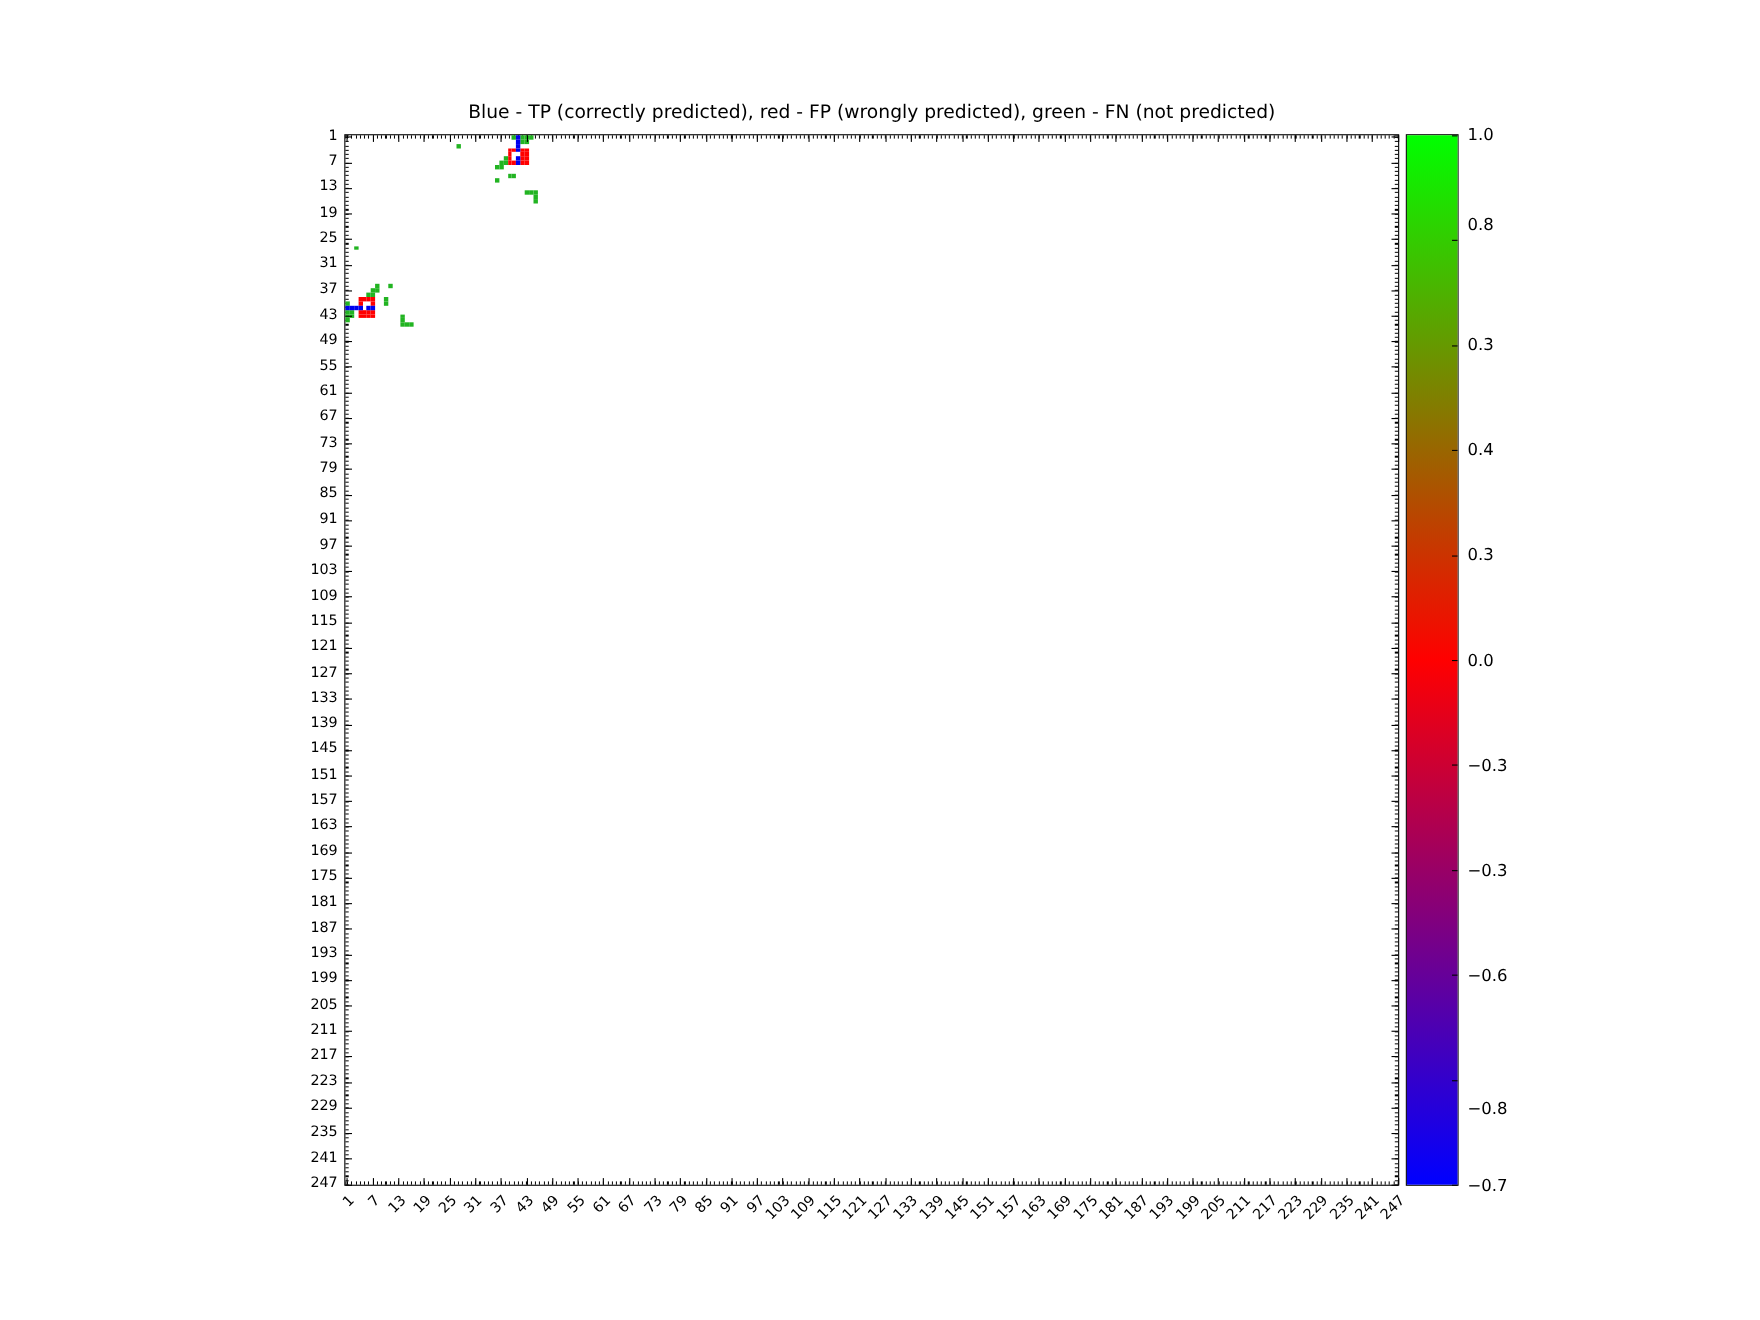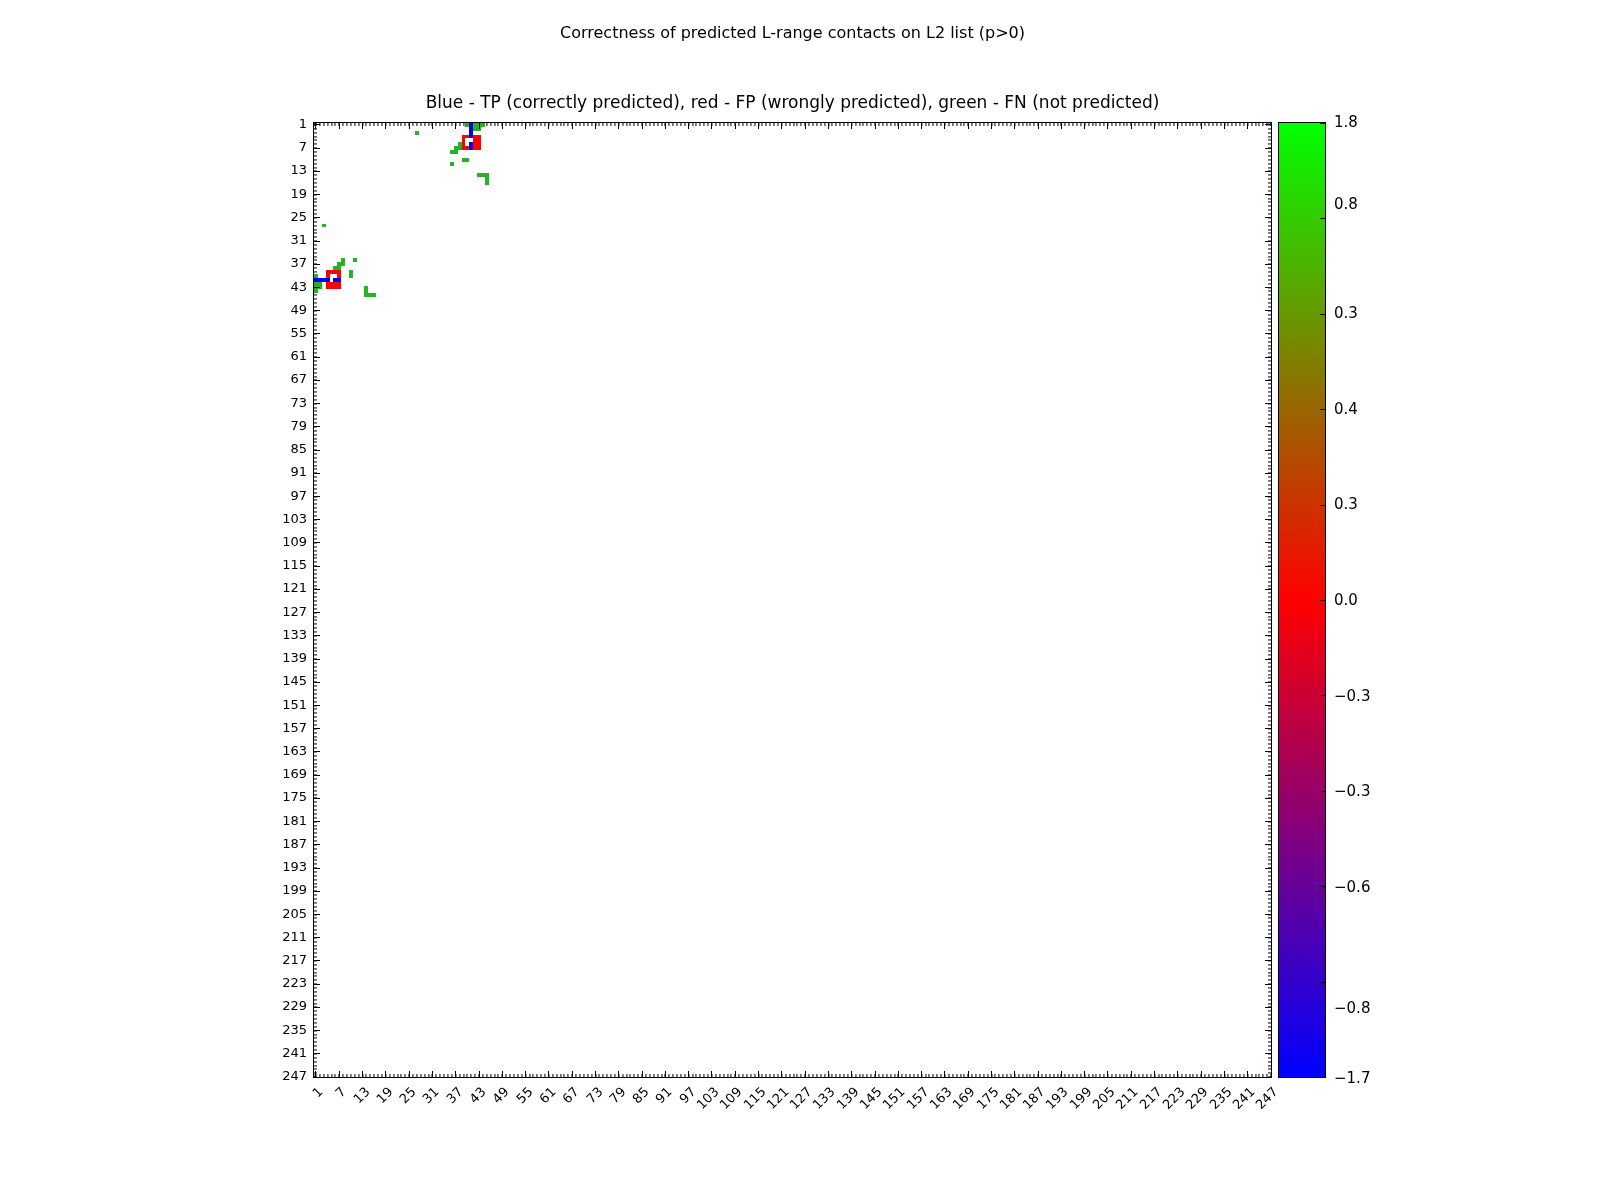--- a/index.html
+++ b/index.html
@@ -49,21 +49,20 @@
   .cbgrad{position:absolute;left:0;top:0;width:100%;height:100%;}
   .cbtick{position:absolute;height:1px;width:5px;background:#000;}
   .cblab{
     position:absolute;left:1334px;width:60px;font-size:15px;line-height:18px;text-align:left;
   }
 </style>
 </head>
 <body>
 
 <div class="suptitle">
-  <div>Correctness of predicted L-range contacts on L2 list (p&gt;0)</div>
 </div>
 
 <div class="axes-title">Blue - TP (correctly predicted), red - FP (wrongly predicted), green - FN (not predicted)</div>
 
 <div id="plot">
   <div class="tickstrip ts-top"></div>
   <div class="tickstrip ts-bottom"></div>
   <div class="tickstrip ts-left"></div>
   <div class="tickstrip ts-right"></div>
   <div id="cells">
@@ -417,24 +416,24 @@
       <div class="cbtick" style="right:0;top:381.6px"></div>
       <div class="cbtick" style="right:0;top:477.0px"></div>
       <div class="cbtick" style="right:0;top:572.4px"></div>
       <div class="cbtick" style="right:0;top:667.8px"></div>
       <div class="cbtick" style="right:0;top:763.2px"></div>
       <div class="cbtick" style="right:0;top:858.6px"></div>
       <div class="cbtick" style="right:0;top:954.0px"></div>
     </div>
 </div>
 <div id="cblabels">
-    <div class="cblab" style="top:113.0px">1.8</div>
+    <div class="cblab" style="top:113.0px">1.0</div>
     <div class="cblab" style="top:195px">0.8</div>
     <div class="cblab" style="top:304.2px">0.3</div>
     <div class="cblab" style="top:399.8px">0.4</div>
     <div class="cblab" style="top:495.4px">0.3</div>
     <div class="cblab" style="top:591.0px">0.0</div>
     <div class="cblab" style="top:686.6px">−0.3</div>
     <div class="cblab" style="top:782.2px">−0.3</div>
     <div class="cblab" style="top:877.8px">−0.6</div>
     <div class="cblab" style="top:999px">−0.8</div>
-    <div class="cblab" style="top:1069.0px">−1.7</div>
+    <div class="cblab" style="top:1069.0px">−0.7</div>
   </div>
 
 </body></html>

